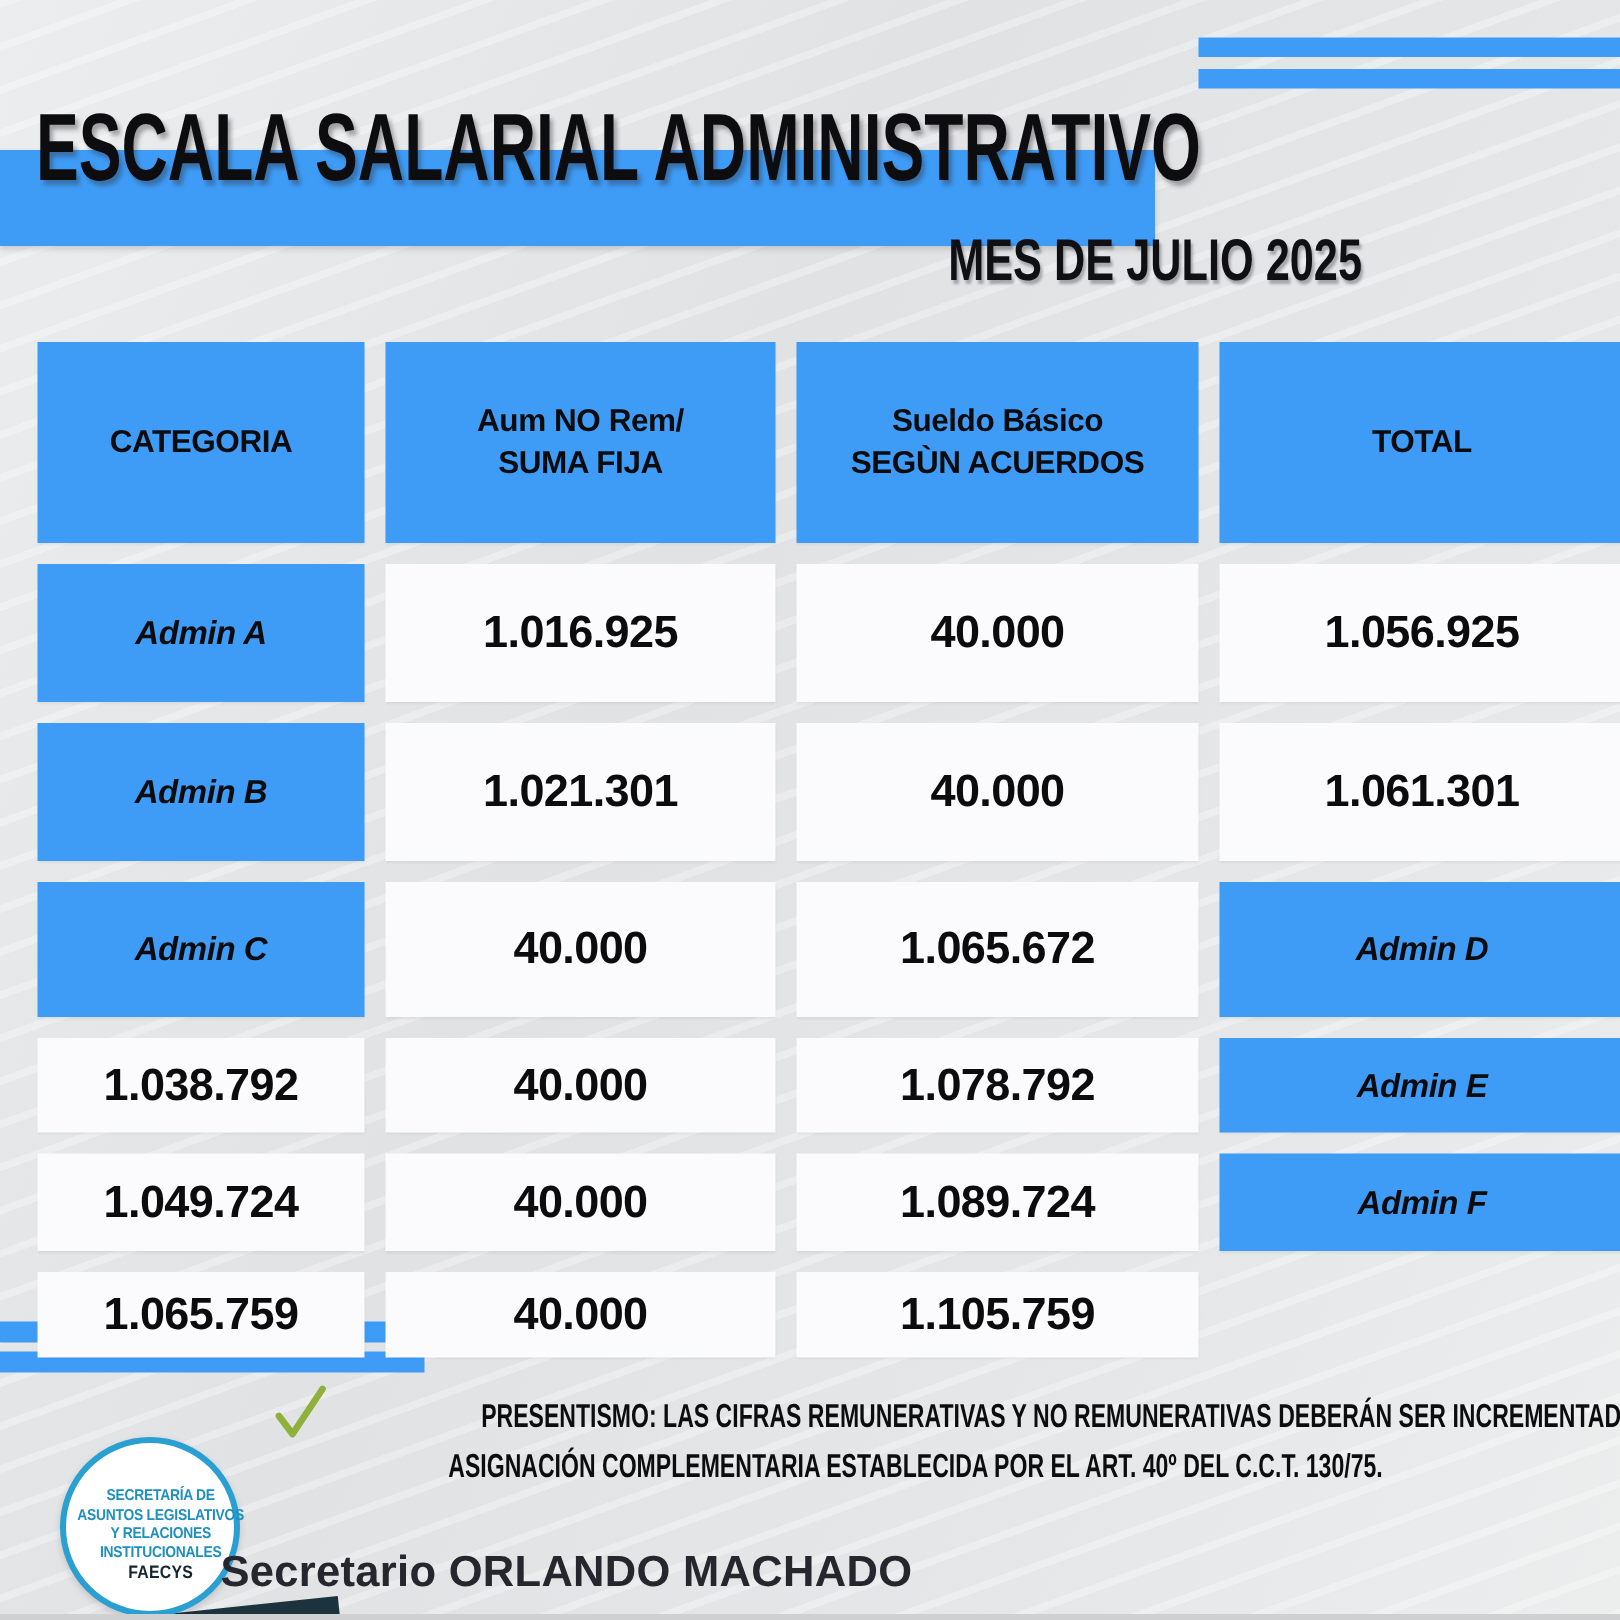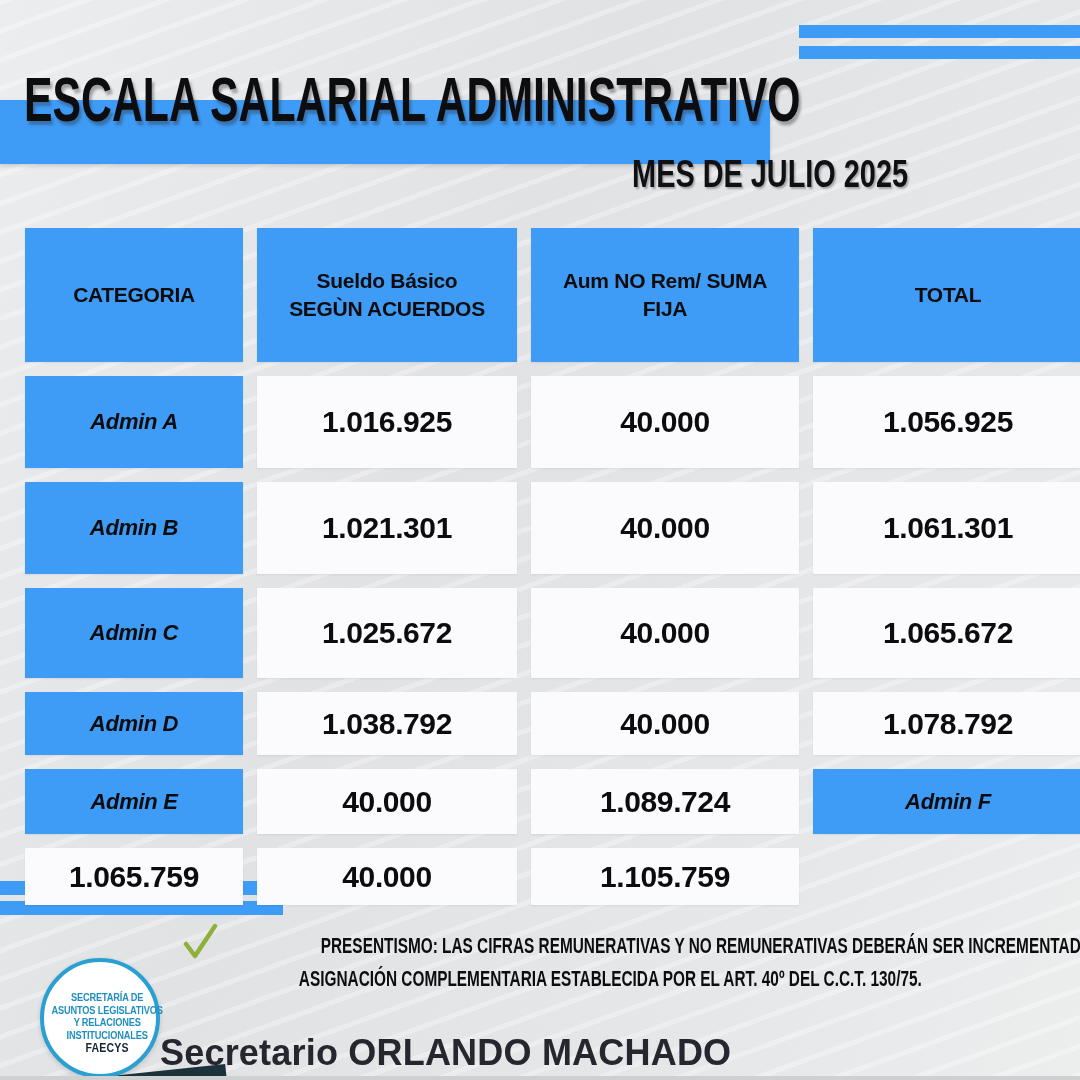--- a/index.html
+++ b/index.html
@@ -50,65 +50,65 @@
   
   .logo{position:absolute;left:40px;top:958px;width:120px;height:120px;z-index:2;
     background:#ffffff;border:4px solid #2a9fd2;border-radius:50%;box-sizing:border-box;
     display:flex;flex-direction:row;align-items:center;justify-content:flex-start;
     padding-top:8px;box-shadow:0 2px 5px rgba(0,0,0,.15);}
   .logo-lines{margin-top:2px;text-align:center;transform:scaleX(0.88);transform-origin:center top;}
   .logo-line{font-size:10.5px;font-weight:700;line-height:12.5px;color:#1f8fc0;white-space:nowrap;
     letter-spacing:-0.2px;}
   .logo-org{font-size:12px;font-weight:700;line-height:14px;color:#16262e;letter-spacing:0.2px;}
 
-  .secretary{position:absolute;left:160px;top:1032px;z-index:2;color:#26262e;
-    font-size:36px;font-weight:700;white-space:nowrap;letter-spacing:0.2px;}
+  .secretary{position:absolute;left:147px;top:1032px;z-index:2;color:#26262e;
+    font-size:29px;font-weight:700;white-space:nowrap;letter-spacing:0.2px;}
   .secretary .lbl{font-weight:700;}
   .navy-wedge{position:absolute;left:92px;top:1071px;width:135px;height:28px;z-index:1;
     background:#1c323c;transform:rotate(-6deg);}
 </style>
 </head>
 <body>
 
 <div class="canvas">
 
   <div class="stripe stripe-tr-1"></div>
   <div class="stripe stripe-tr-2"></div>
 
   <div class="title-bar"></div>
   <h1 class="page-title">ESCALA SALARIAL ADMINISTRATIVO</h1>
   <div class="subtitle">MES DE  JULIO 2025</div>
 
   <div class="table">
     <div class="cell hdr">CATEGORIA</div>
+    <div class="cell hdr">Aum NO Rem/ SUMA FIJA</div>
     <div class="cell hdr">Sueldo Básico SEGÙN ACUERDOS</div>
-    <div class="cell hdr">Aum NO Rem/ SUMA FIJA</div>
     <div class="cell hdr">TOTAL</div>
 
     <div class="cell cat">Admin A</div>
     <div class="cell num">1.016.925</div>
     <div class="cell num">40.000</div>
     <div class="cell num">1.056.925</div>
 
     <div class="cell cat">Admin B</div>
     <div class="cell num">1.021.301</div>
     <div class="cell num">40.000</div>
     <div class="cell num">1.061.301</div>
 
     <div class="cell cat">Admin C</div>
-    <div class="cell num">1.025.672</div>
     <div class="cell num">40.000</div>
     <div class="cell num">1.065.672</div>
 
     <div class="cell cat">Admin D</div>
     <div class="cell num">1.038.792</div>
     <div class="cell num">40.000</div>
     <div class="cell num">1.078.792</div>
 
     <div class="cell cat">Admin E</div>
+    <div class="cell num">1.049.724</div>
     <div class="cell num">40.000</div>
     <div class="cell num">1.089.724</div>
 
     <div class="cell cat">Admin F</div>
     <div class="cell num">1.065.759</div>
     <div class="cell num">40.000</div>
     <div class="cell num">1.105.759</div>
   </div>
 
   <div class="stripe stripe-bl-1"></div>

